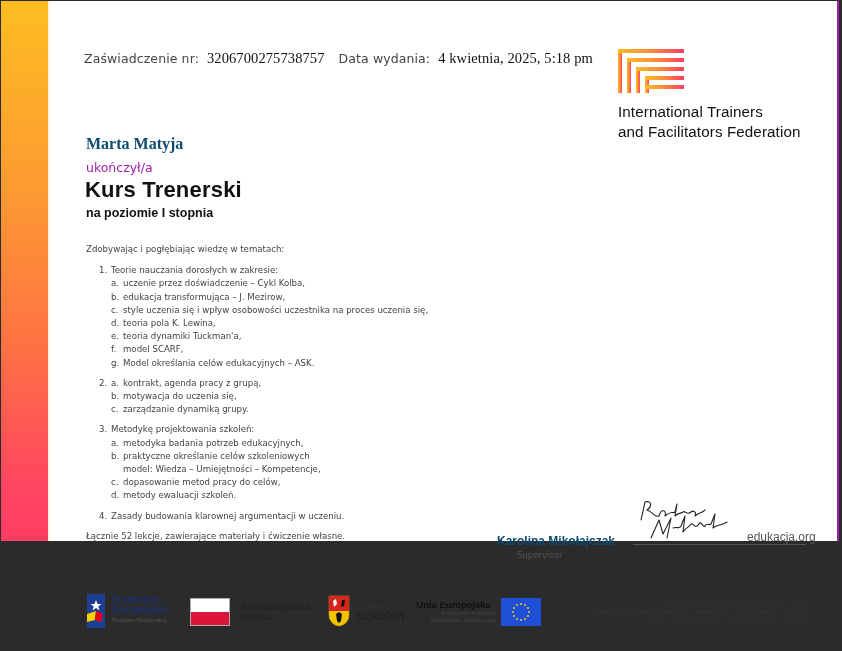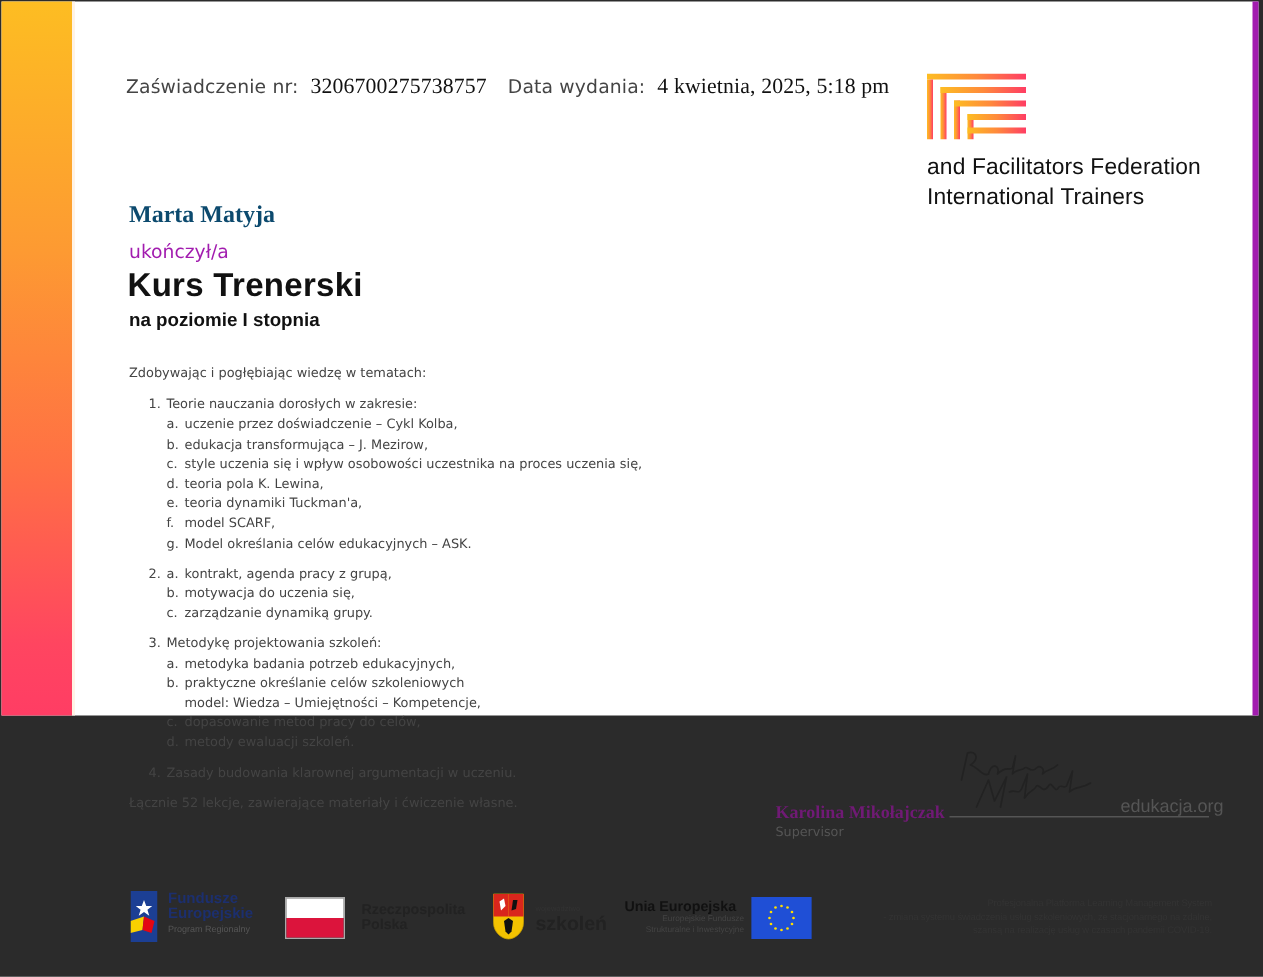--- a/index.html
+++ b/index.html
@@ -1,22 +1,22 @@
 <!DOCTYPE html>
 <html><head>
 <meta charset="utf-8">
 <style>
   * { box-sizing: border-box; margin: 0; padding: 0; }
   html, body { width: 842px; height: 651px; overflow: hidden; background: #2b2b2b; }
   body { font-family: "DejaVu Sans", sans-serif; color: #222; position: relative; }
 
   .frame {
-    position: absolute; left: 1px; top: 1px; width: 838px; height: 476px;
+    position: absolute; left: 1px; top: 1px; width: 838px; height: 540px;
     background: #ffffff;
-    border-right: 4px solid #a21caf;
+    border-right: 2px solid #a21caf;
   }
   .sidebar-stripe {
     position: absolute; left: 0; top: 0; width: 47px; height: 100%;
     background: linear-gradient(to bottom, #fdbd22 0%, #fd9a32 35%, #ff7044 65%, #ff4560 90%, #ff3d64 100%);
   }
   .stripe-edge {
     position: absolute; left: 47px; top: 0; width: 2px; height: 100%;
     background: #fff3e6;
   }
 
@@ -52,22 +52,22 @@
   .topics .intro { margin-bottom: 8px; }
   .topics ol.main { list-style: none; margin-left: 13px; }
   .topics ol.main > li { margin-bottom: 7px; position: relative; padding-left: 12px; }
   .topics .num { position: absolute; left: 0; top: 0; }
   .topics ol.sub { list-style: none; margin-left: 0px; }
   .topics ol.sub > li { position: relative; padding-left: 12px; }
   .topics .let { position: absolute; left: 0; top: 0; }
   .topics .total { margin-top: 1px; }
 
   
-  .signature-name { position: absolute; left: 516px; top: 533px; font-size: 12px; font-weight: bold; color: #701a75;
-    font-family: Liberation Serif, serif; }
+  .signature-name { position: absolute; left: 496px; top: 533px; font-size: 12px; font-weight: bold; color: #0c4a6e;
+    font-family: Liberation Sans, sans-serif; }
   .signature-role { position: absolute; left: 516px; top: 549px; font-size: 8.5px; color: #555; }
   .signature-line { position: absolute; left: 632px; top: 543px; width: 173px; height: 1px; background: #555; }
   .signature-scribble { position: absolute; left: 636px; top: 497px; width: 100px; height: 46px; }
   .website { position: absolute; left: 746px; top: 529px; font-size: 12px; color: #555;
     font-family: "Liberation Sans", sans-serif; }
 
   
   .footer-logos { position: absolute; left: 0; top: 590px; width: 100%; height: 45px; }
   .fe-logo { position: absolute; left: 86px; top: 3px; width: 18px; height: 34px; }
   .fe-text { position: absolute; left: 111px; top: 4px; font-family: "Liberation Sans", sans-serif; }
@@ -115,22 +115,22 @@
       <rect x="9" y="9" width="4" height="35"></rect>
       <rect x="9" y="9" width="57" height="4"></rect>
       <rect x="18" y="18" width="4" height="26"></rect>
       <rect x="18" y="18" width="48" height="4"></rect>
       <rect x="27" y="27" width="4" height="17"></rect>
       <rect x="27" y="27" width="39" height="4"></rect>
       <rect x="27" y="36" width="39" height="4"></rect>
     </g>
   </svg>
   <div class="org-name">
+    <div>International Trainers</div>
     <div>and Facilitators Federation</div>
-    <div>International Trainers</div>
   </div>
 
   <div class="recipient">Marta Matyja</div>
   <div class="completed">ukończył/a</div>
   <div class="course-title">Kurs Trenerski</div>
   <div class="course-level">na poziomie I stopnia</div>
 
   <div class="topics">
     <div class="intro">Zdobywając i pogłębiając wiedzę w tematach:</div>
     <ol class="main">

